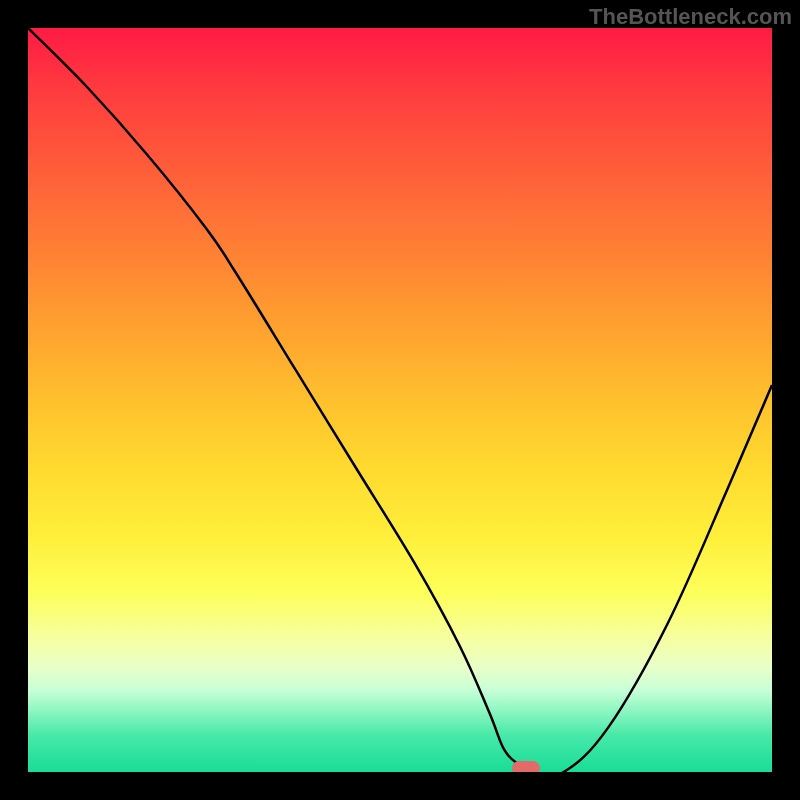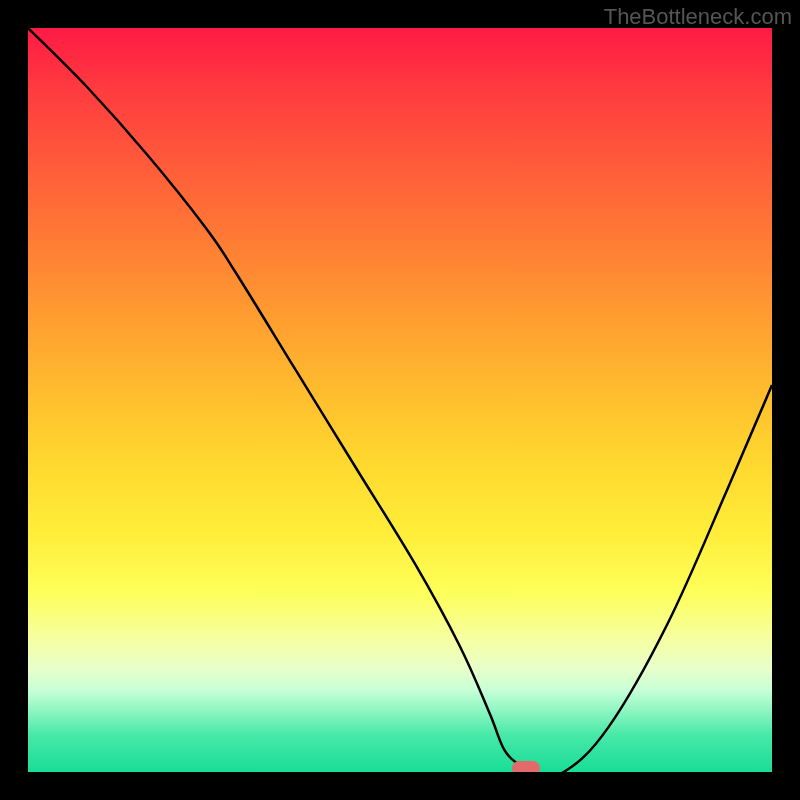--- a/index.html
+++ b/index.html
@@ -10,21 +10,21 @@
     position: relative;
     font-family: Arial, sans-serif;
     overflow: hidden;
   }
   .watermark {
     position: absolute;
     top: 4px;
     right: 8px;
     color: #555;
     font-size: 22px;
-    font-weight: 400;
+    font-weight: 700;
     z-index: 10;
   }
   .plot-area {
     position: absolute;
     left: 28px;
     top: 28px;
     width: 744px;
     height: 744px;
     overflow: hidden;
   }

